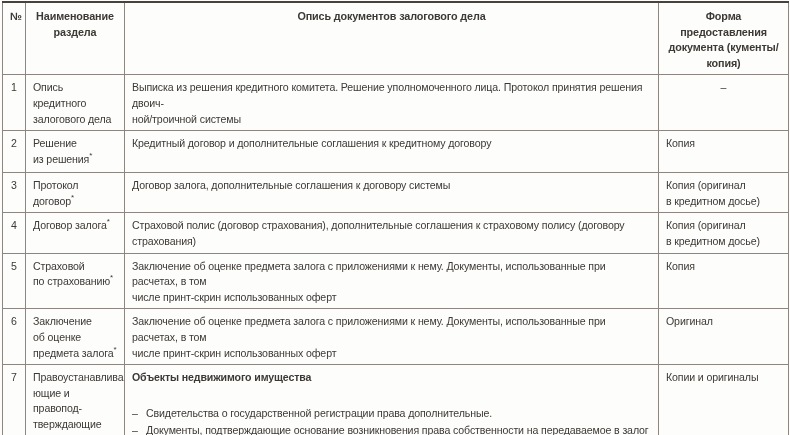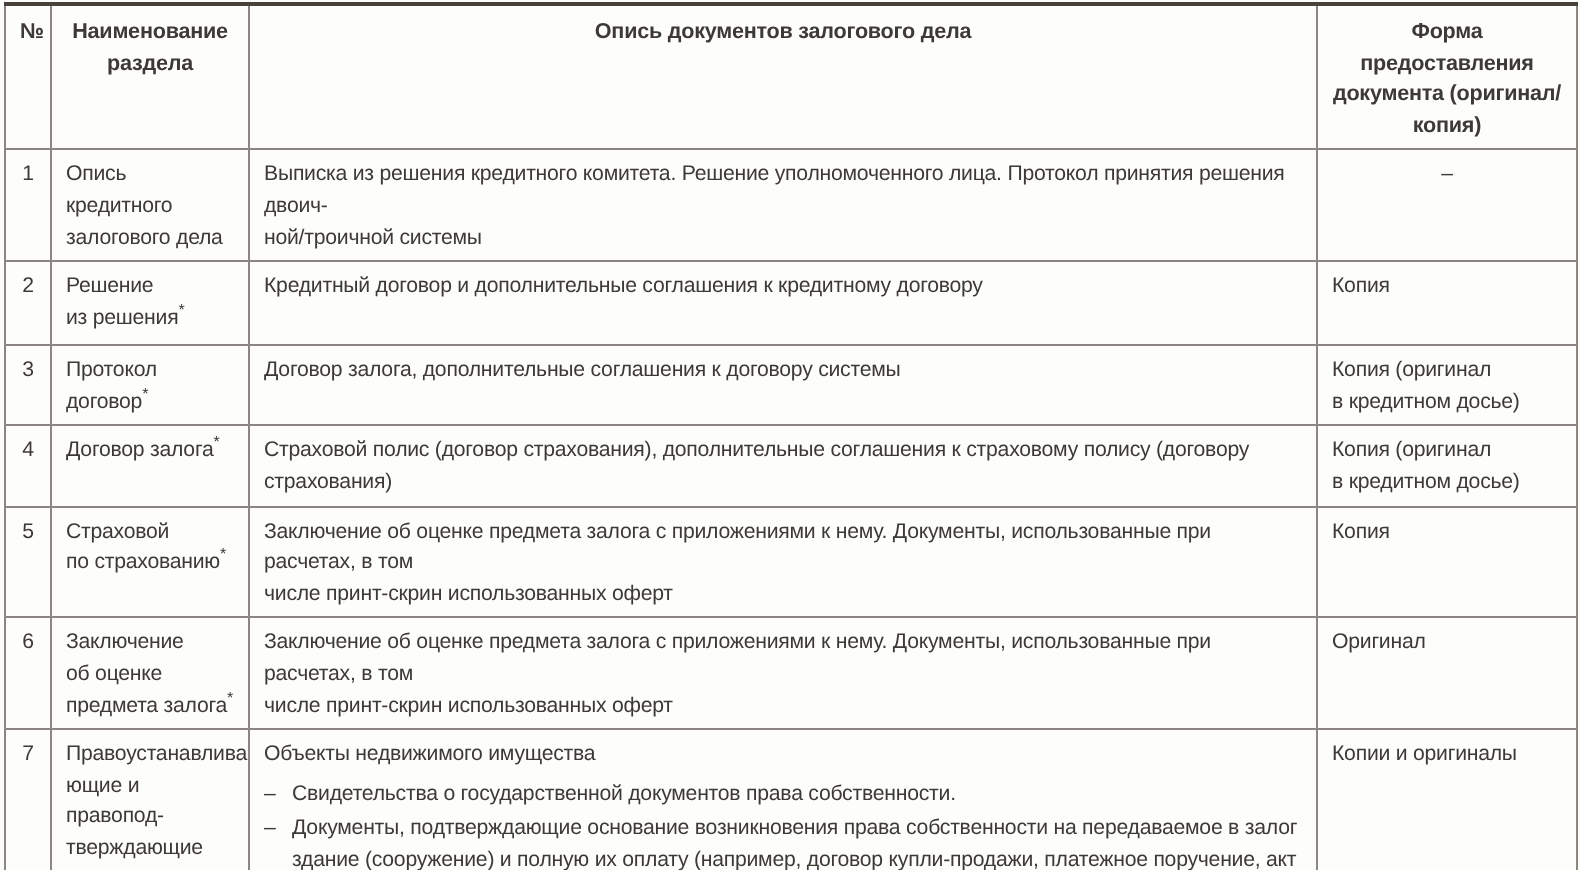--- a/index.html
+++ b/index.html
@@ -42,21 +42,21 @@
     padding-top:6px;
   }
   .pre{white-space:pre-line;}
   .center{text-align:center;}
   .num-cell{text-align:center;padding-left:2px;padding-right:2px;}
   .ast{
     font-size:8px;
     vertical-align:super;
     line-height:0;
   }
-  .docs-heading{font-weight:normal;margin:0 0 4px 0;}
+  .docs-heading{font-weight:bold;margin:0 0 20px 0;}
   .bullet{display:flex;margin:0 0 2px 0;}
   .bullet .dash{flex:0 0 14px;width:14px;}
   .bullet .btext{flex:1;white-space:pre-line;}
   
   thead tr{height:45px;}
   tbody tr:nth-child(1){height:36px;}
   tbody tr:nth-child(2){height:42px;}
   tbody tr:nth-child(3){height:38px;}
   tbody tr:nth-child(4){height:39px;}
   tbody tr:nth-child(5){height:36px;}
@@ -73,21 +73,21 @@
     <col style="width:534px">
     <col style="width:130px">
   </colgroup>
   <thead>
     <tr>
       <th><span class="pre">№</span></th>
       <th><span class="pre">Наименование
 раздела</span></th>
       <th><span class="pre">Опись документов залогового дела</span></th>
       <th><span class="pre">Форма предоставления
-документа (оригинал/
+документа (кументы/
 копия)</span></th>
     </tr>
   </thead>
   <tbody>
     <tr>
       <td class="num-cell"><span>1</span></td>
       <td><span class="pre">Опись кредитного
 залогового дела</span><sup class="ast"></sup></td>
       <td><span class="pre">Выписка из решения кредитного комитета. Решение уполномоченного лица. Протокол принятия решения двоич-
 ной/троичной системы</span></td>
@@ -136,21 +136,21 @@
       <td class="num-cell"><span>7</span></td>
       <td><span class="pre">Правоустанавлива-
 ющие и правопод-
 тверждающие до-
 кументы по пред-
 мету залога</span></td>
       <td>
         <div class="docs-heading">Объекты недвижимого имущества</div>
         <div class="bullet">
           <span class="dash">–</span>
-          <span class="btext">Свидетельства о государственной документов права собственности.</span>
+          <span class="btext">Свидетельства о государственной регистрации права дополнительные.</span>
         </div>
         <div class="bullet">
           <span class="dash">–</span>
           <span class="btext">Документы, подтверждающие основание возникновения права собственности на передаваемое в залог
 здание (сооружение) и полную их оплату (например, договор купли-продажи, платежное поручение, акт при-
 емки-передачи и другие документы, подтверждающие основание возникновения права собственности зало-
 годателя на передаваемое в залог имущество и его полную оплату).</span>
         </div>
 
       </td>

